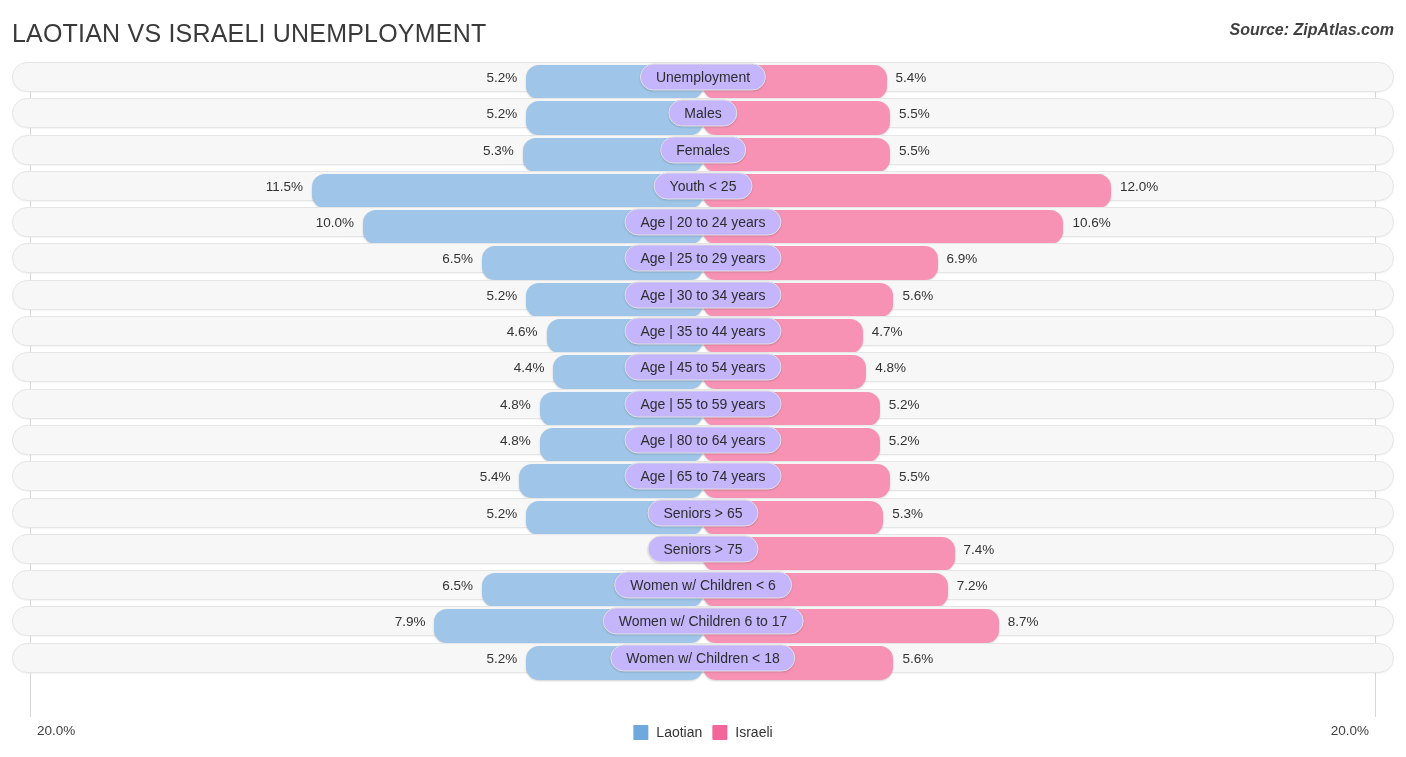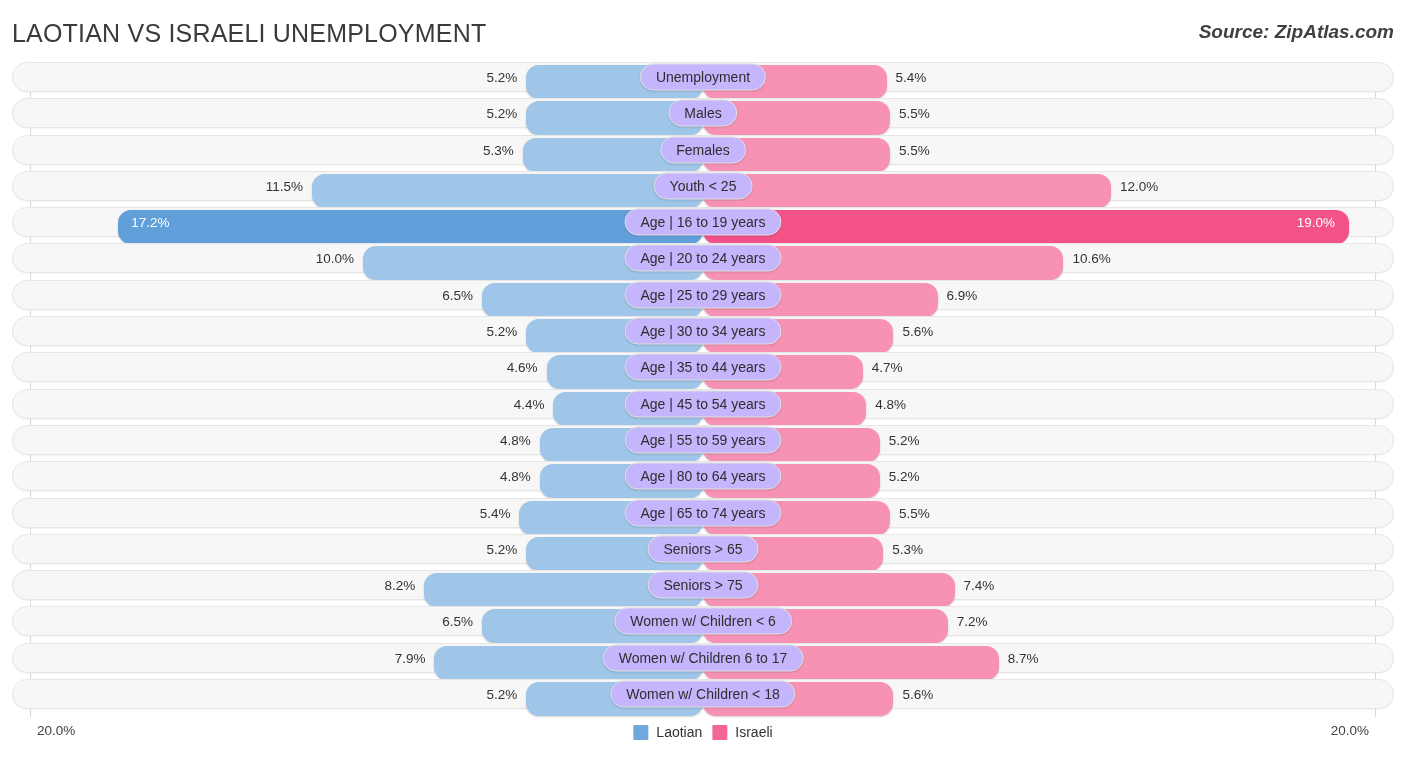--- a/index.html
+++ b/index.html
@@ -29,21 +29,21 @@
     font-size: 25px;
     color: #3a3a3a;
     letter-spacing: 0.2px;
     font-weight: 400;
     white-space: nowrap;
   }
   .source {
     position: absolute;
     right: 12px;
     top: 21px;
-    font-size: 19px;
+    font-size: 16px;
     font-style: italic;
     font-weight: bold;
     color: #404040;
     white-space: nowrap;
   }
 
   
   .plot {
     position: absolute;
     left: 0;
@@ -204,29 +204,20 @@
         <div class="row">
           <div class="bar left" style="width: 391px; background: rgb(159, 197, 232);">
             <span class="bar-value outside-left">11.5%</span>
           </div>
           <div class="bar right" style="width: 408px; background: rgb(248, 146, 181);">
             <span class="bar-value outside-right">12.0%</span>
           </div>
           <div class="row-label">Youth &lt; 25</div>
         </div>
         <div class="row">
-          <div class="bar left" style="width: 584.8px; background: rgb(97, 159, 219);">
-            <span class="bar-value inside-left">17.2%</span>
-          </div>
-          <div class="bar right" style="width: 646px; background: rgb(242, 82, 135);">
-            <span class="bar-value inside-right">19.0%</span>
-          </div>
-          <div class="row-label">Age | 16 to 19 years</div>
-        </div>
-        <div class="row">
           <div class="bar left" style="width: 340px; background: rgb(159, 197, 232);">
             <span class="bar-value outside-left">10.0%</span>
           </div>
           <div class="bar right" style="width: 360.4px; background: rgb(248, 146, 181);">
             <span class="bar-value outside-right">10.6%</span>
           </div>
           <div class="row-label">Age | 20 to 24 years</div>
         </div>
         <div class="row">
           <div class="bar left" style="width: 221px; background: rgb(159, 197, 232);">
@@ -294,23 +285,20 @@
         <div class="row">
           <div class="bar left" style="width: 176.8px; background: rgb(159, 197, 232);">
             <span class="bar-value outside-left">5.2%</span>
           </div>
           <div class="bar right" style="width: 180.2px; background: rgb(248, 146, 181);">
             <span class="bar-value outside-right">5.3%</span>
           </div>
           <div class="row-label">Seniors &gt; 65</div>
         </div>
         <div class="row">
-          <div class="bar left" style="width: 278.8px; background: rgb(159, 197, 232);">
-            <span class="bar-value outside-left">8.2%</span>
-          </div>
           <div class="bar right" style="width: 251.6px; background: rgb(248, 146, 181);">
             <span class="bar-value outside-right">7.4%</span>
           </div>
           <div class="row-label">Seniors &gt; 75</div>
         </div>
         <div class="row">
           <div class="bar left" style="width: 221px; background: rgb(159, 197, 232);">
             <span class="bar-value outside-left">6.5%</span>
           </div>
           <div class="bar right" style="width: 244.8px; background: rgb(248, 146, 181);">

